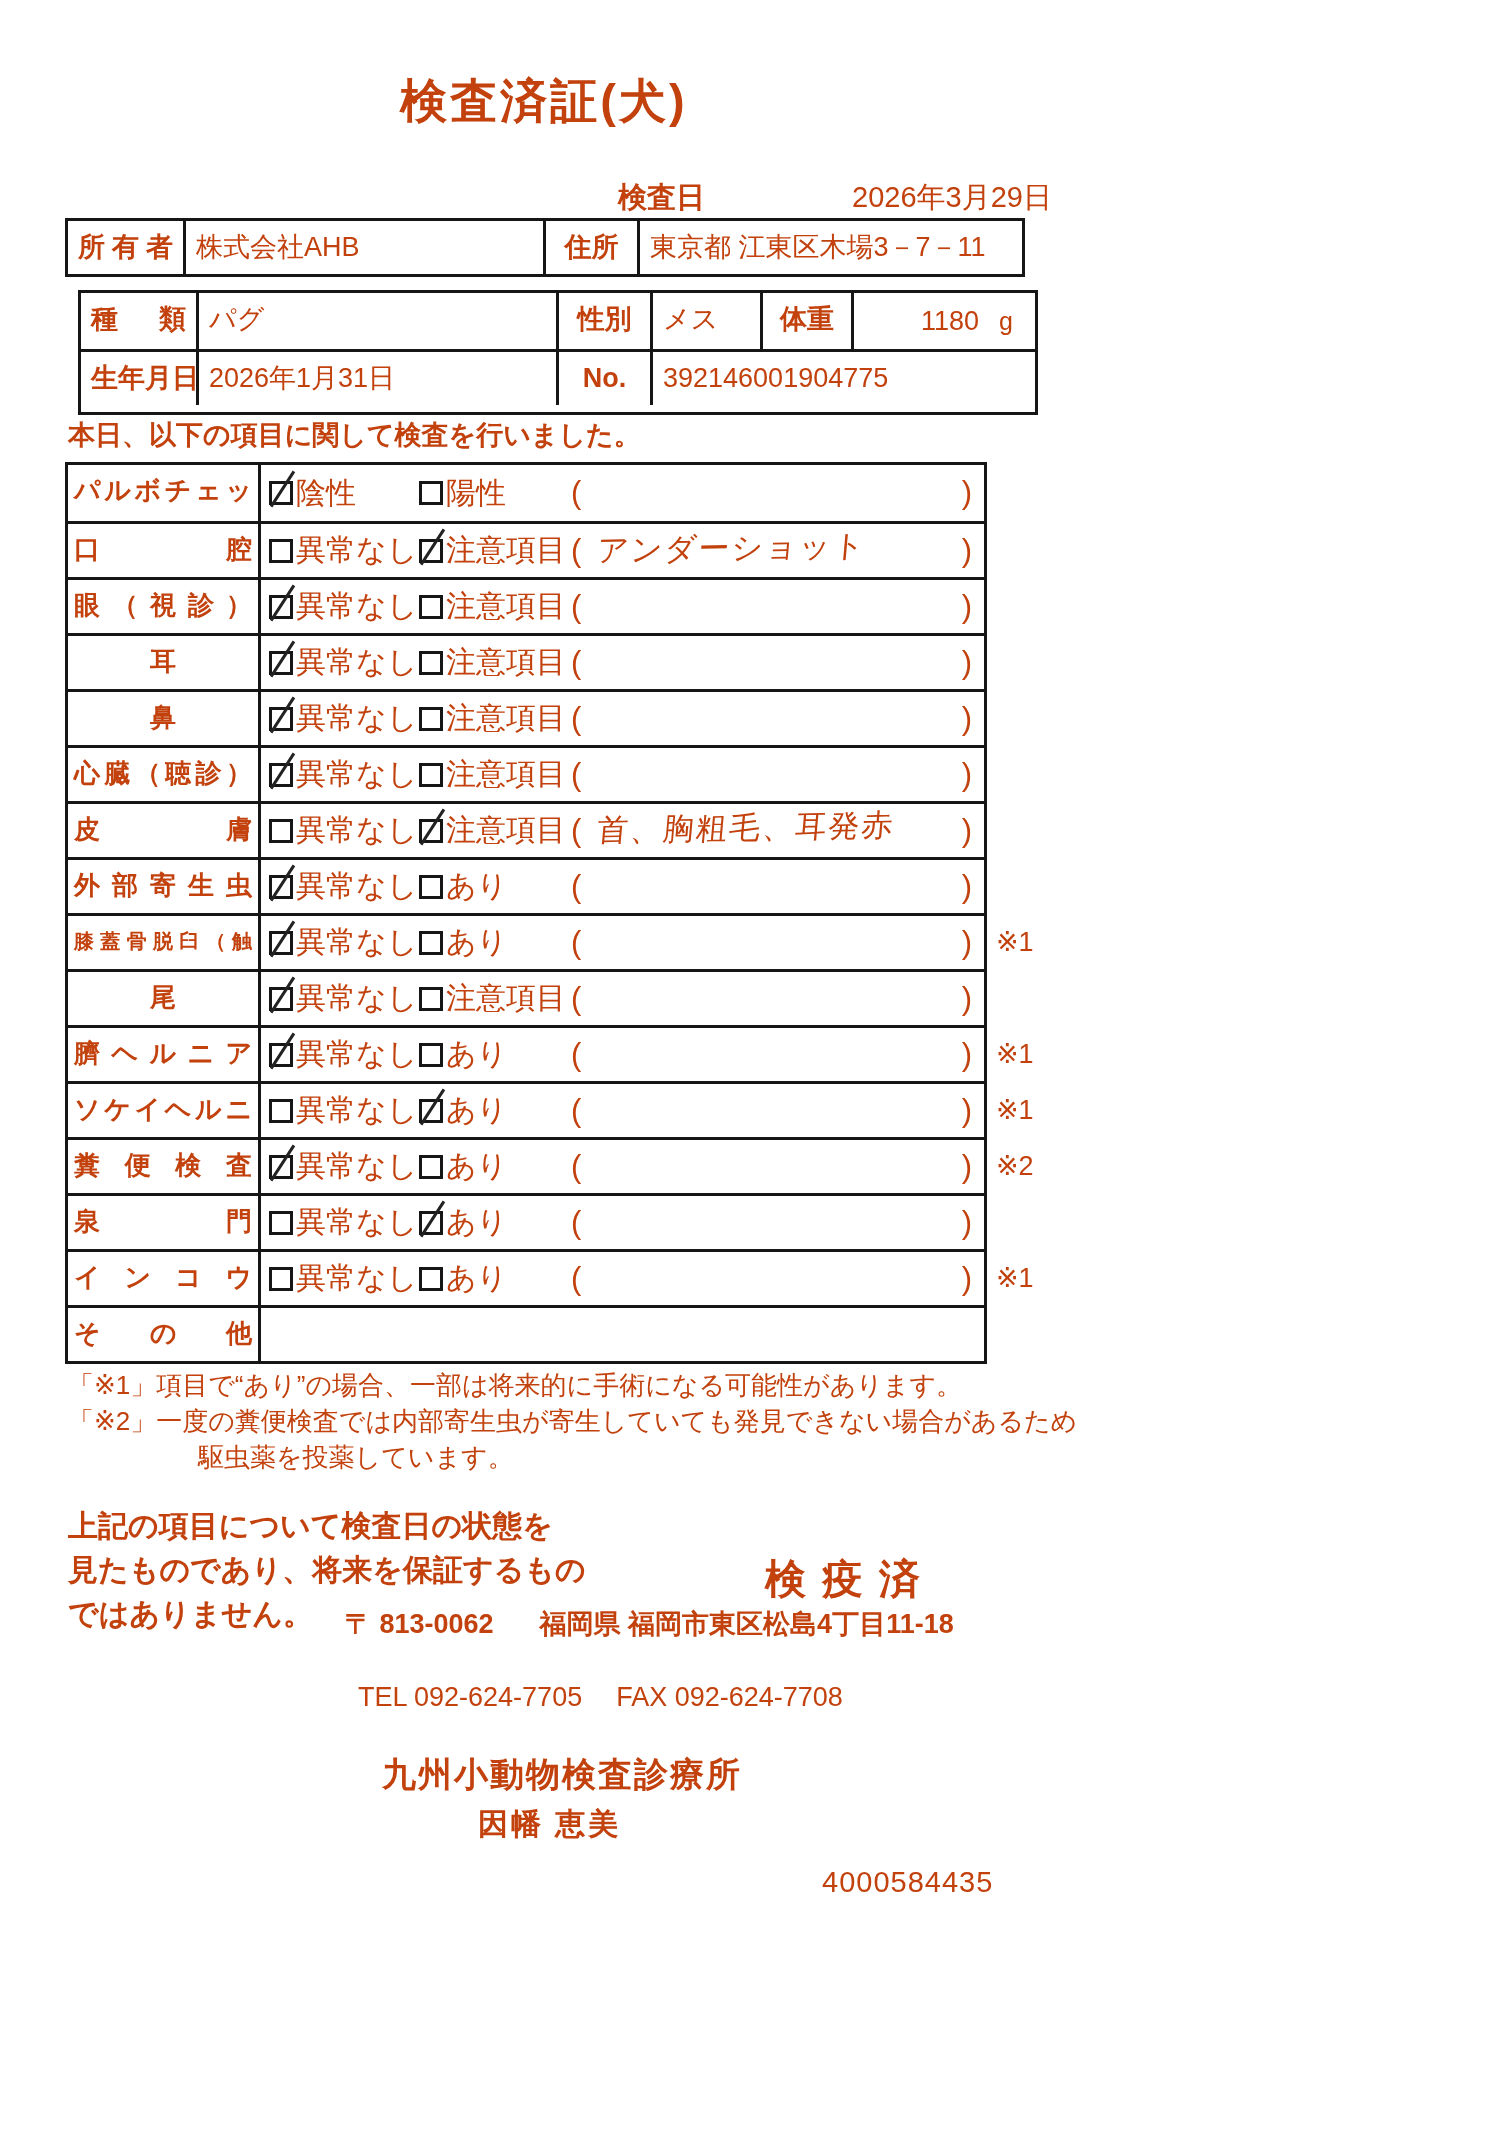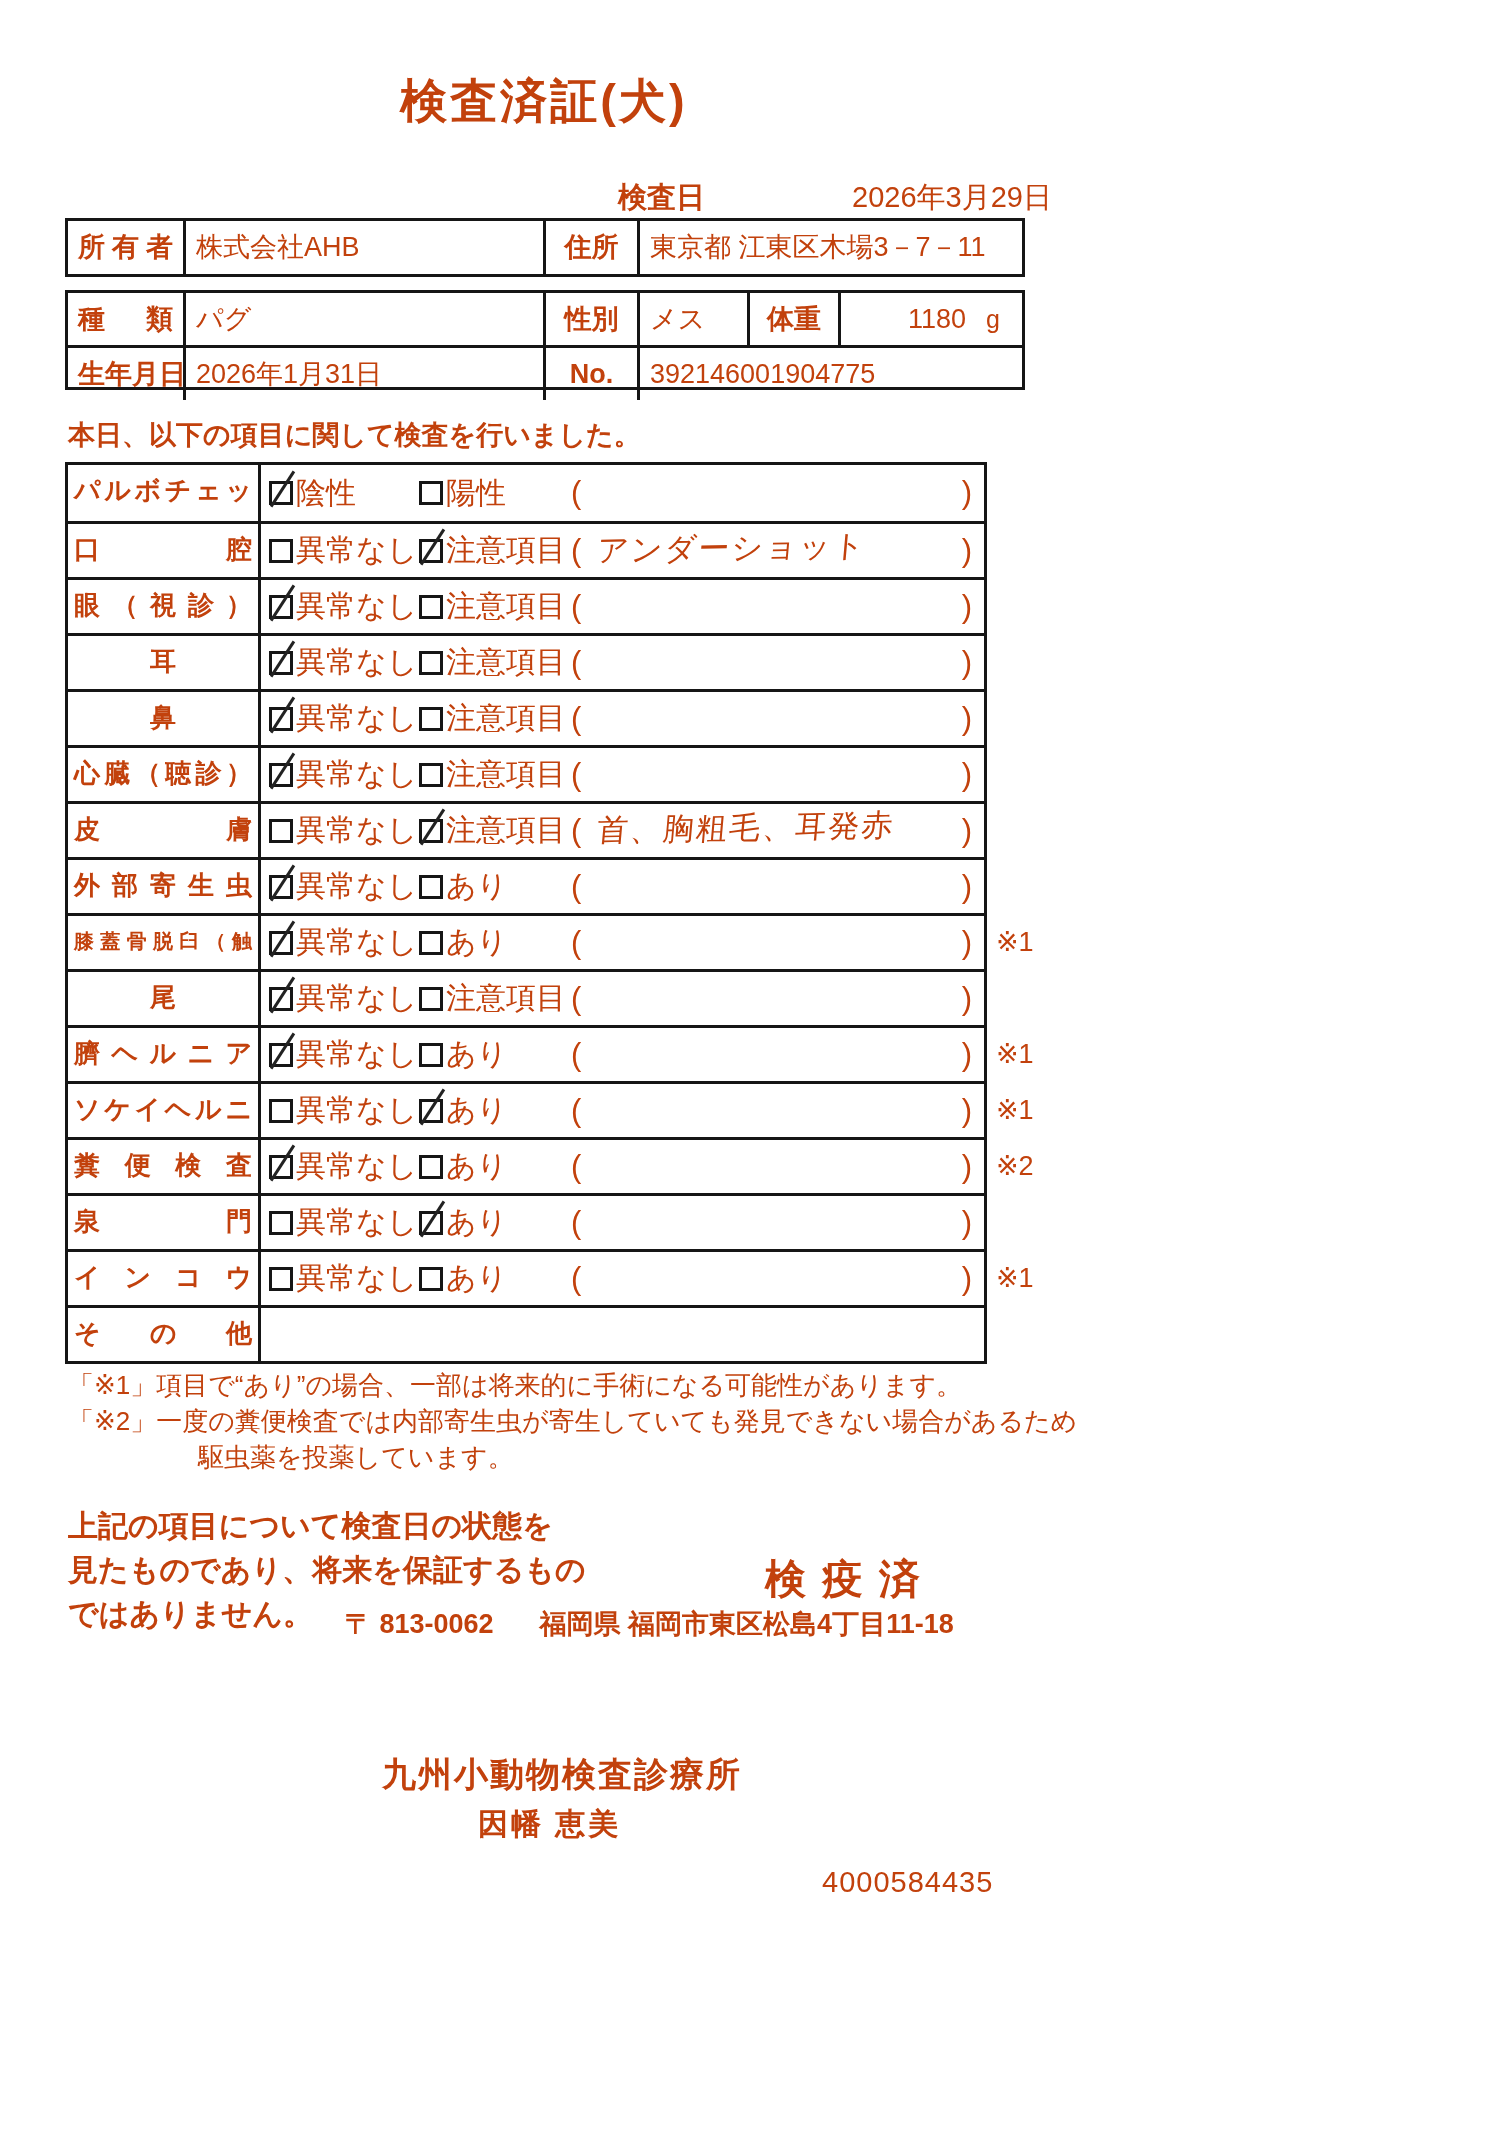--- a/index.html
+++ b/index.html
@@ -16,21 +16,21 @@
   .tbl{border:3px solid #161616;display:flex;flex-direction:column;box-sizing:border-box;}
   .trow{display:flex;height:56px;box-sizing:border-box;}
   .trow + .trow{border-top:3px solid #161616;}
   .cell{box-sizing:border-box;border-right:3px solid #161616;display:block;
         font-size:27px;line-height:52px;padding:0 10px;white-space:nowrap;overflow:visible;}
   .cell:last-child{border-right:none;}
   .lab{font-weight:600;text-align:justify;text-align-last:justify;}
   .labc{font-weight:600;text-align:center;text-align-last:center;}
   .val{font-weight:500;}
   #ownerTable{left:65px;top:218px;width:960px;height:59px;}
-  #petTable{left:65px;top:290px;width:960px;height:100px;}
+  #petTable{left:78px;top:290px;width:960px;height:125px;}
   .w118{width:118px;} .w360{width:360px;} .w94{width:94px;} .w110{width:110px;}
   .w91{width:91px;} .wRest{flex:1;}
   .weightCell{display:flex;align-items:center;justify-content:flex-end;}
   .weightVal{flex:1;text-align:right;font-weight:500;}
   .weightUnit{margin-left:20px;margin-right:12px;font-size:25px;font-weight:500;}
 
   .intro{left:68px;top:417px;font-size:27px;font-weight:600;}
 
   
   #checklist{left:65px;top:462px;width:922px;border:3px solid #161616;box-sizing:border-box;}
@@ -427,17 +427,20 @@
     <div>上記の項目について検査日の状態を</div>
     <div>見たものであり、将来を保証するもの</div>
     <div>ではありません。</div>
   </div>
 
   <div class="abs stamp">検疫済</div>
 
   <div class="abs postal">
     <span>〒 813-0062</span><span class="gap"></span><span>福岡県 福岡市東区松島4丁目11-18</span>
   </div>
+  <div class="abs telline">
+    <span>TEL 092-624-7705</span><span class="gap"></span><span>FAX 092-624-7708</span>
+  </div>
   <div class="abs clinic">九州小動物検査診療所</div>
   <div class="abs vet">因幡 恵美</div>
   <div class="abs serial">4000584435</div>
 
 </div>
 
 </body></html>

